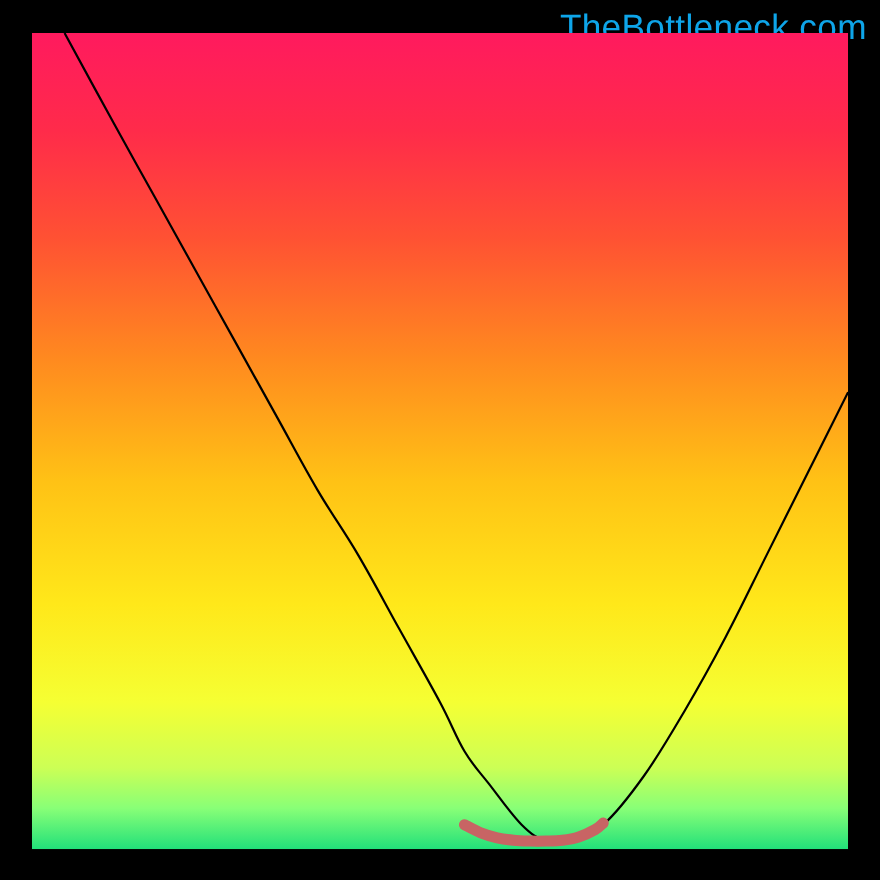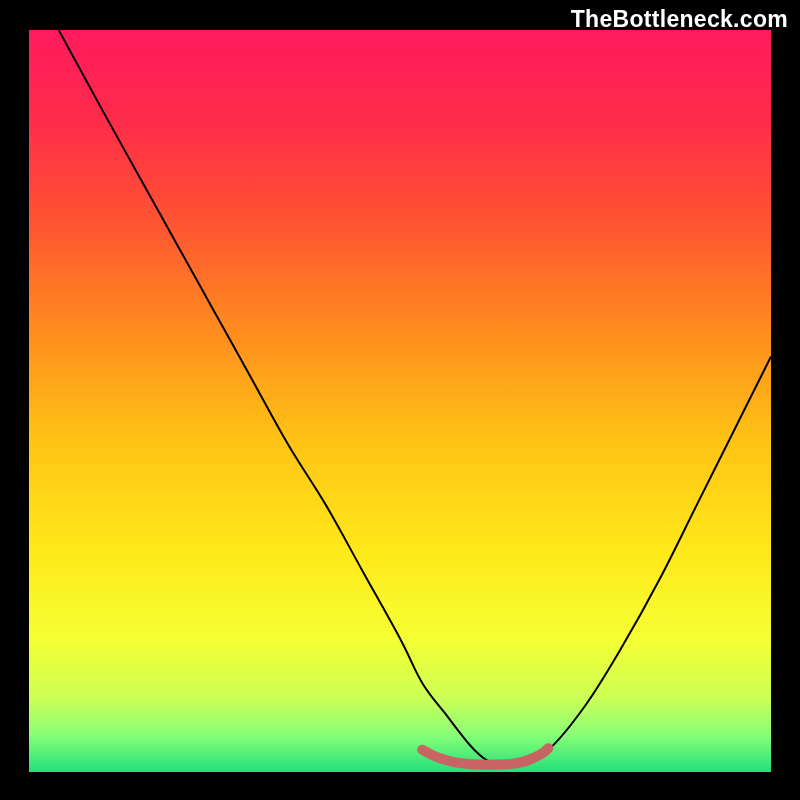--- a/index.html
+++ b/index.html
@@ -15,23 +15,23 @@
     position: absolute;
     left: 0;
     top: 0;
     width: 800px;
     height: 800px;
   }
   .watermark {
     position: absolute;
     top: 6px;
     right: 12px;
-    font-size: 23px;
-    font-weight: 700;
-    color: #ffffff;
+    font-size: 32px;
+    font-weight: 400;
+    color: #0ea5e9;
     letter-spacing: 0.3px;
   }
   svg.plot {
     position: absolute;
     left: 29px;
     top: 30px;
     width: 742px;
     height: 742px;
   }
 </style>

